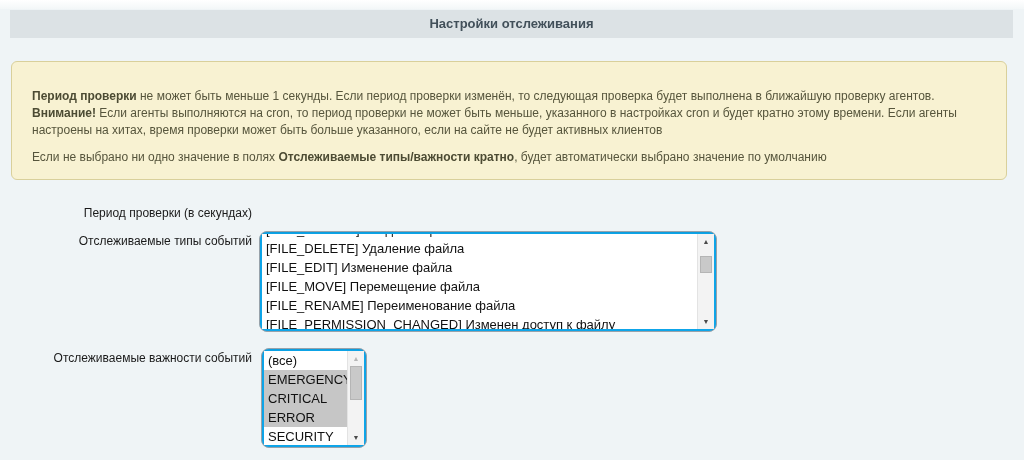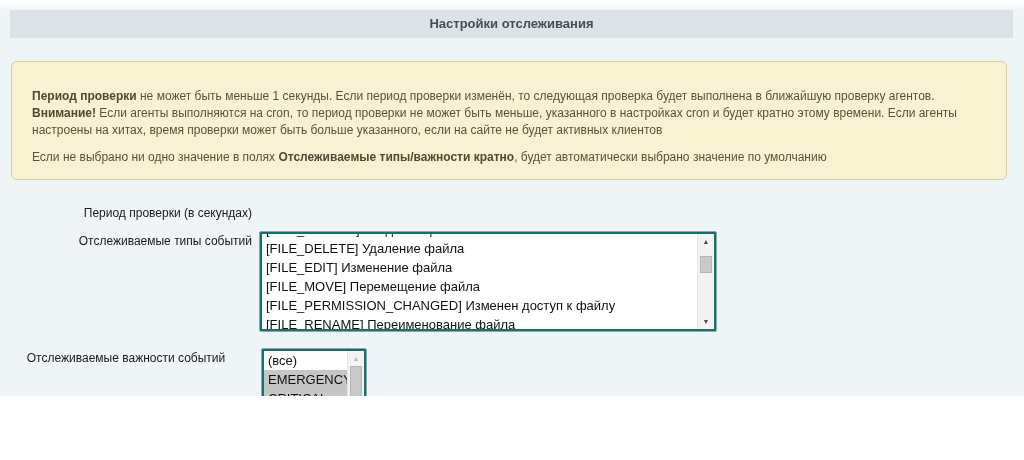--- a/index.html
+++ b/index.html
@@ -1,18 +1,18 @@
 <!DOCTYPE html>
 <html><head>
 <meta charset="utf-8">
 <style>
   html,body{margin:0;padding:0;}
   .page{
     position:relative;
-    width:1024px;height:396px;
+    width:1024px;height:460px;
     background:#eff4f6;
     font-family:"Liberation Sans",sans-serif;
     font-size:13px;color:#1a1a1a;
     overflow:hidden;
   }
   .top-strip{
     position:absolute;left:0;top:0;width:1024px;height:9px;
     background:linear-gradient(#ffffff,#f3f7f8);
   }
   .header-bar{
@@ -42,22 +42,22 @@
     position:absolute;left:259px;top:199px;
     width:453px;height:26px;box-sizing:border-box;
     border:1px solid #98a2aa;border-radius:4px;
     background:#ffffff;
     box-shadow:inset 0 1px 2px rgba(0,0,0,0.08);
     padding:0 6px;font-family:"Liberation Sans",sans-serif;
     font-size:13px;color:#000;
   }
   .multi-select{
     position:absolute;box-sizing:border-box;
-    border:1px solid #98a2aa;border-radius:2px;
-    background:#0f766e;
+    border:1px solid #98a2aa;border-radius:8px;
+    background:#0ea5e9;
     box-shadow:inset 0 1px 2px rgba(0,0,0,0.06);
   }
   .ms-types{left:259px;top:231px;width:458px;height:101px;}
   .ms-severity{left:261px;top:348px;width:106px;height:100px;}
   .ms-list{
     position:absolute;left:2px;top:2px;bottom:2px;right:18px;
     background:#ffffff;overflow:hidden;
   }
   .opt{
     line-height:19px;height:19px;padding-left:4px;
@@ -100,32 +100,32 @@
   <div class="form-label" style="top:206px;">Период проверки (в секундах)</div>
 
   <div class="form-label" style="top:234px;">Отслеживаемые типы событий</div>
   <div class="multi-select ms-types">
     <div class="ms-list">
       <div class="opt clipped">[FILE_CREATE] Создание файла</div>
       <div>
           <div class="opt">[FILE_DELETE] Удаление файла</div>
           <div class="opt">[FILE_EDIT] Изменение файла</div>
           <div class="opt">[FILE_MOVE] Перемещение файла</div>
+          <div class="opt">[FILE_RENAME] Переименование файла</div>
           <div class="opt">[FILE_PERMISSION_CHANGED] Изменен доступ к файлу</div>
-          <div class="opt">[FILE_RENAME] Переименование файла</div>
         </div>
     </div>
     <div class="scrollbar">
       <div class="sb-arrow up">▲</div>
       <div class="sb-thumb"></div>
       <div class="sb-arrow down">▼</div>
     </div>
   </div>
 
-  <div class="form-label" style="top:351px;text-align:center;">Отслеживаемые важности событий</div>
+  <div class="form-label" style="top:351px;">Отслеживаемые важности событий</div>
   <div class="multi-select ms-severity">
     <div class="ms-list">
       <div>
           <div class="opt">(все)</div>
           <div class="opt selected">EMERGENCY</div>
           <div class="opt selected">CRITICAL</div>
           <div class="opt selected">ERROR</div>
           <div class="opt">SECURITY</div>
         </div>
     </div>

